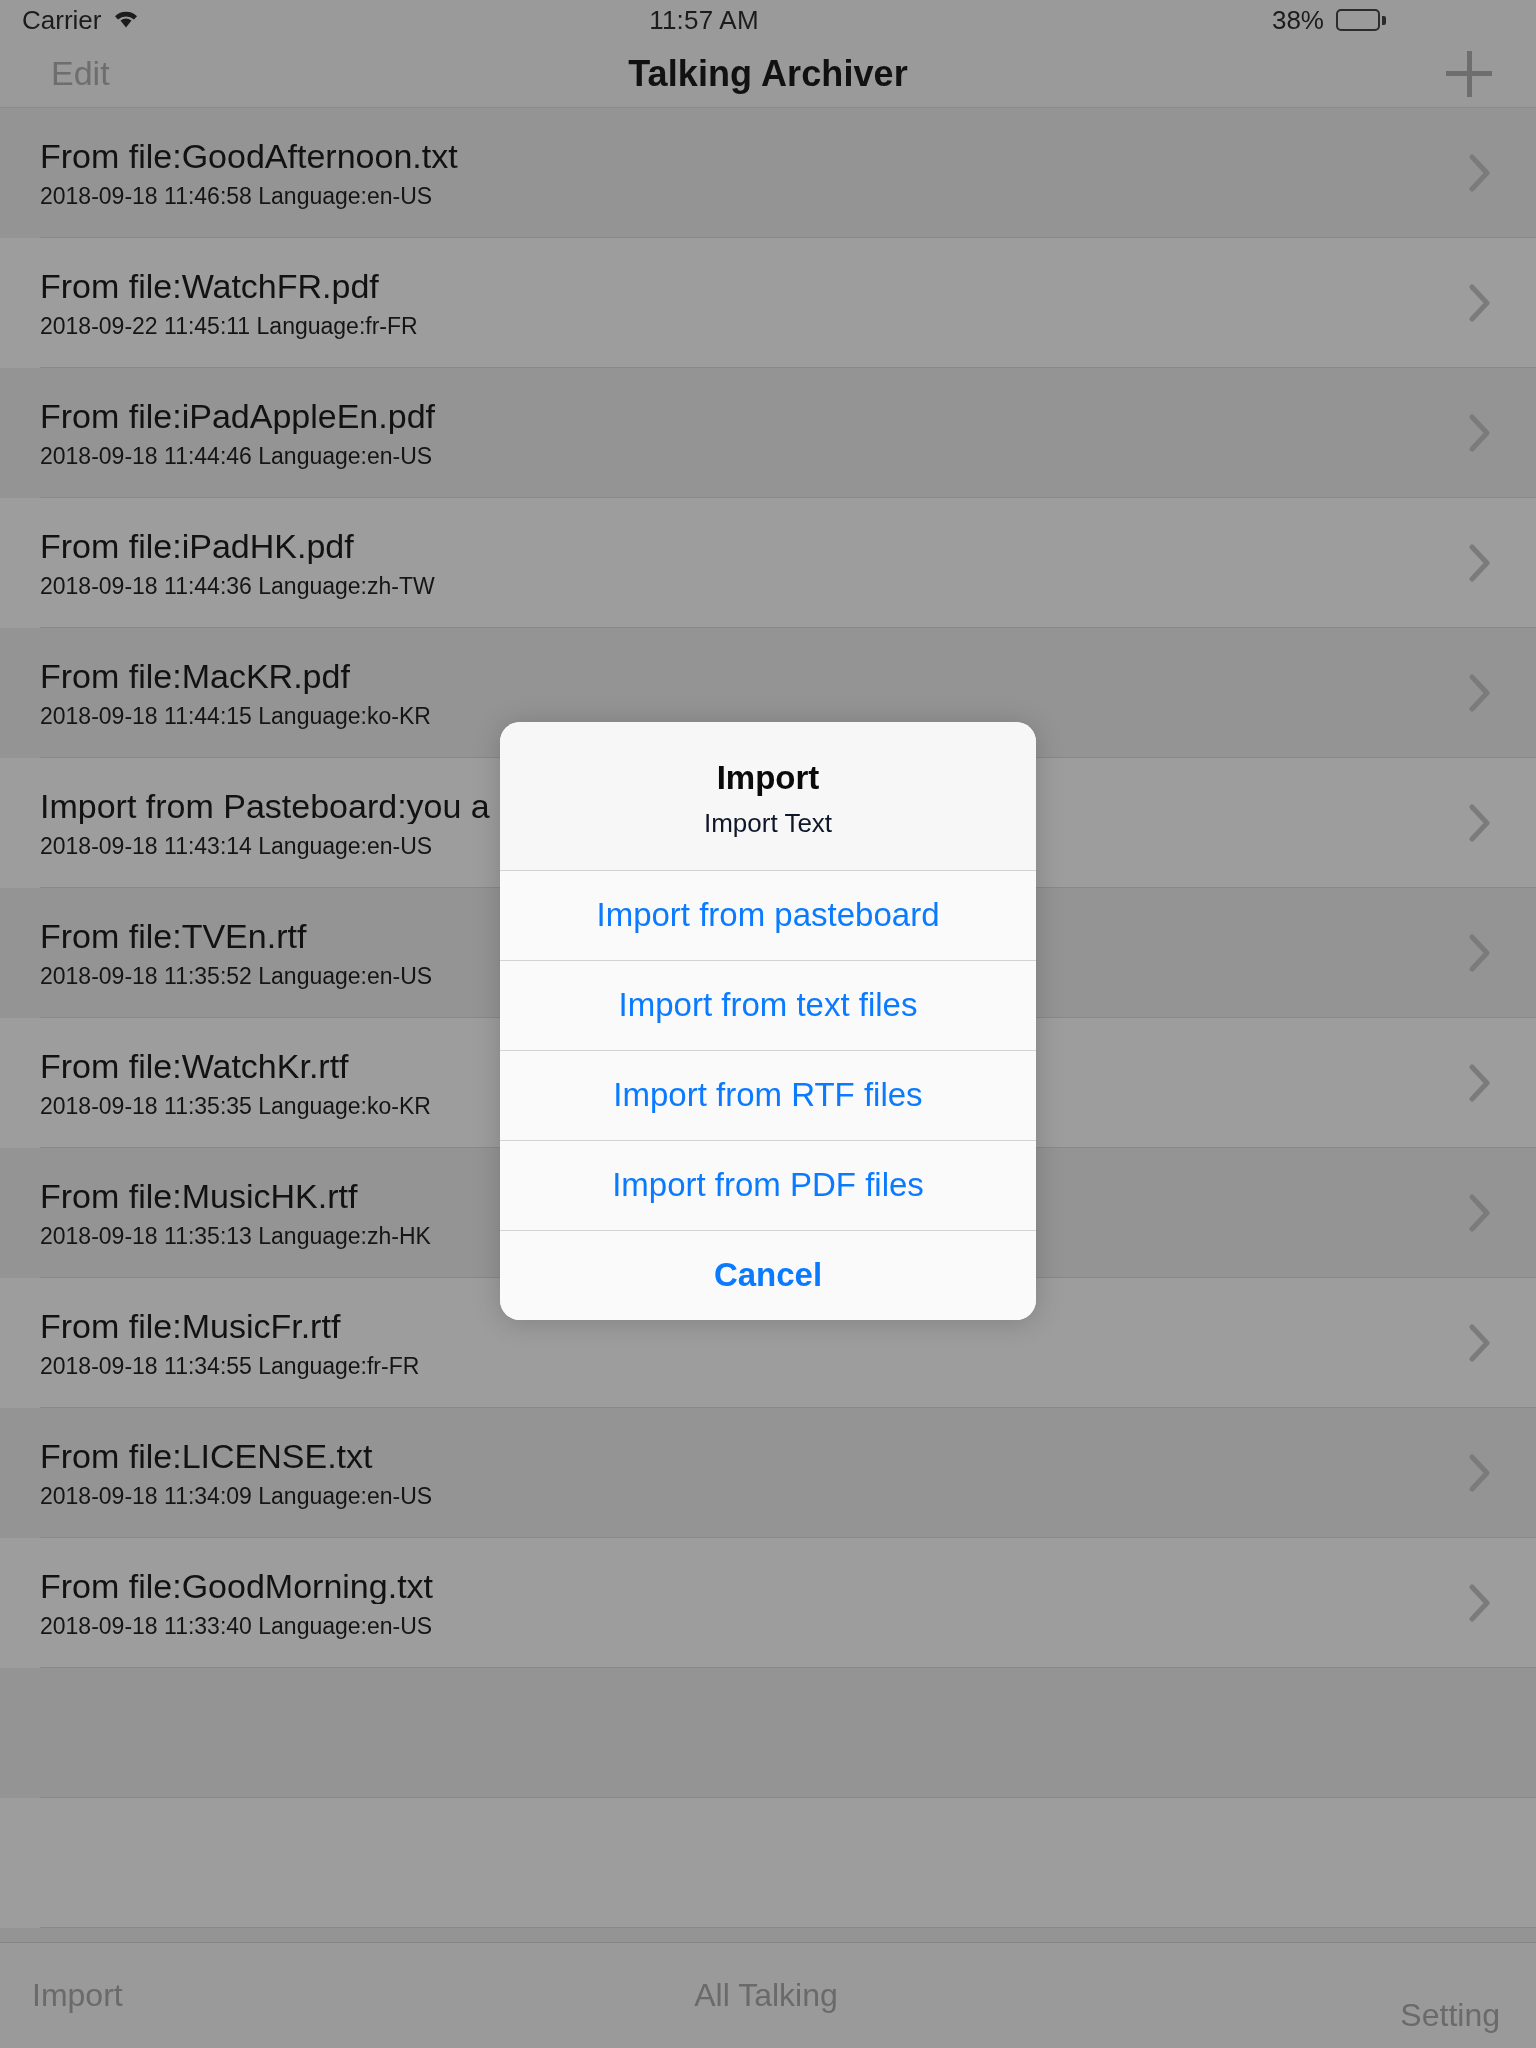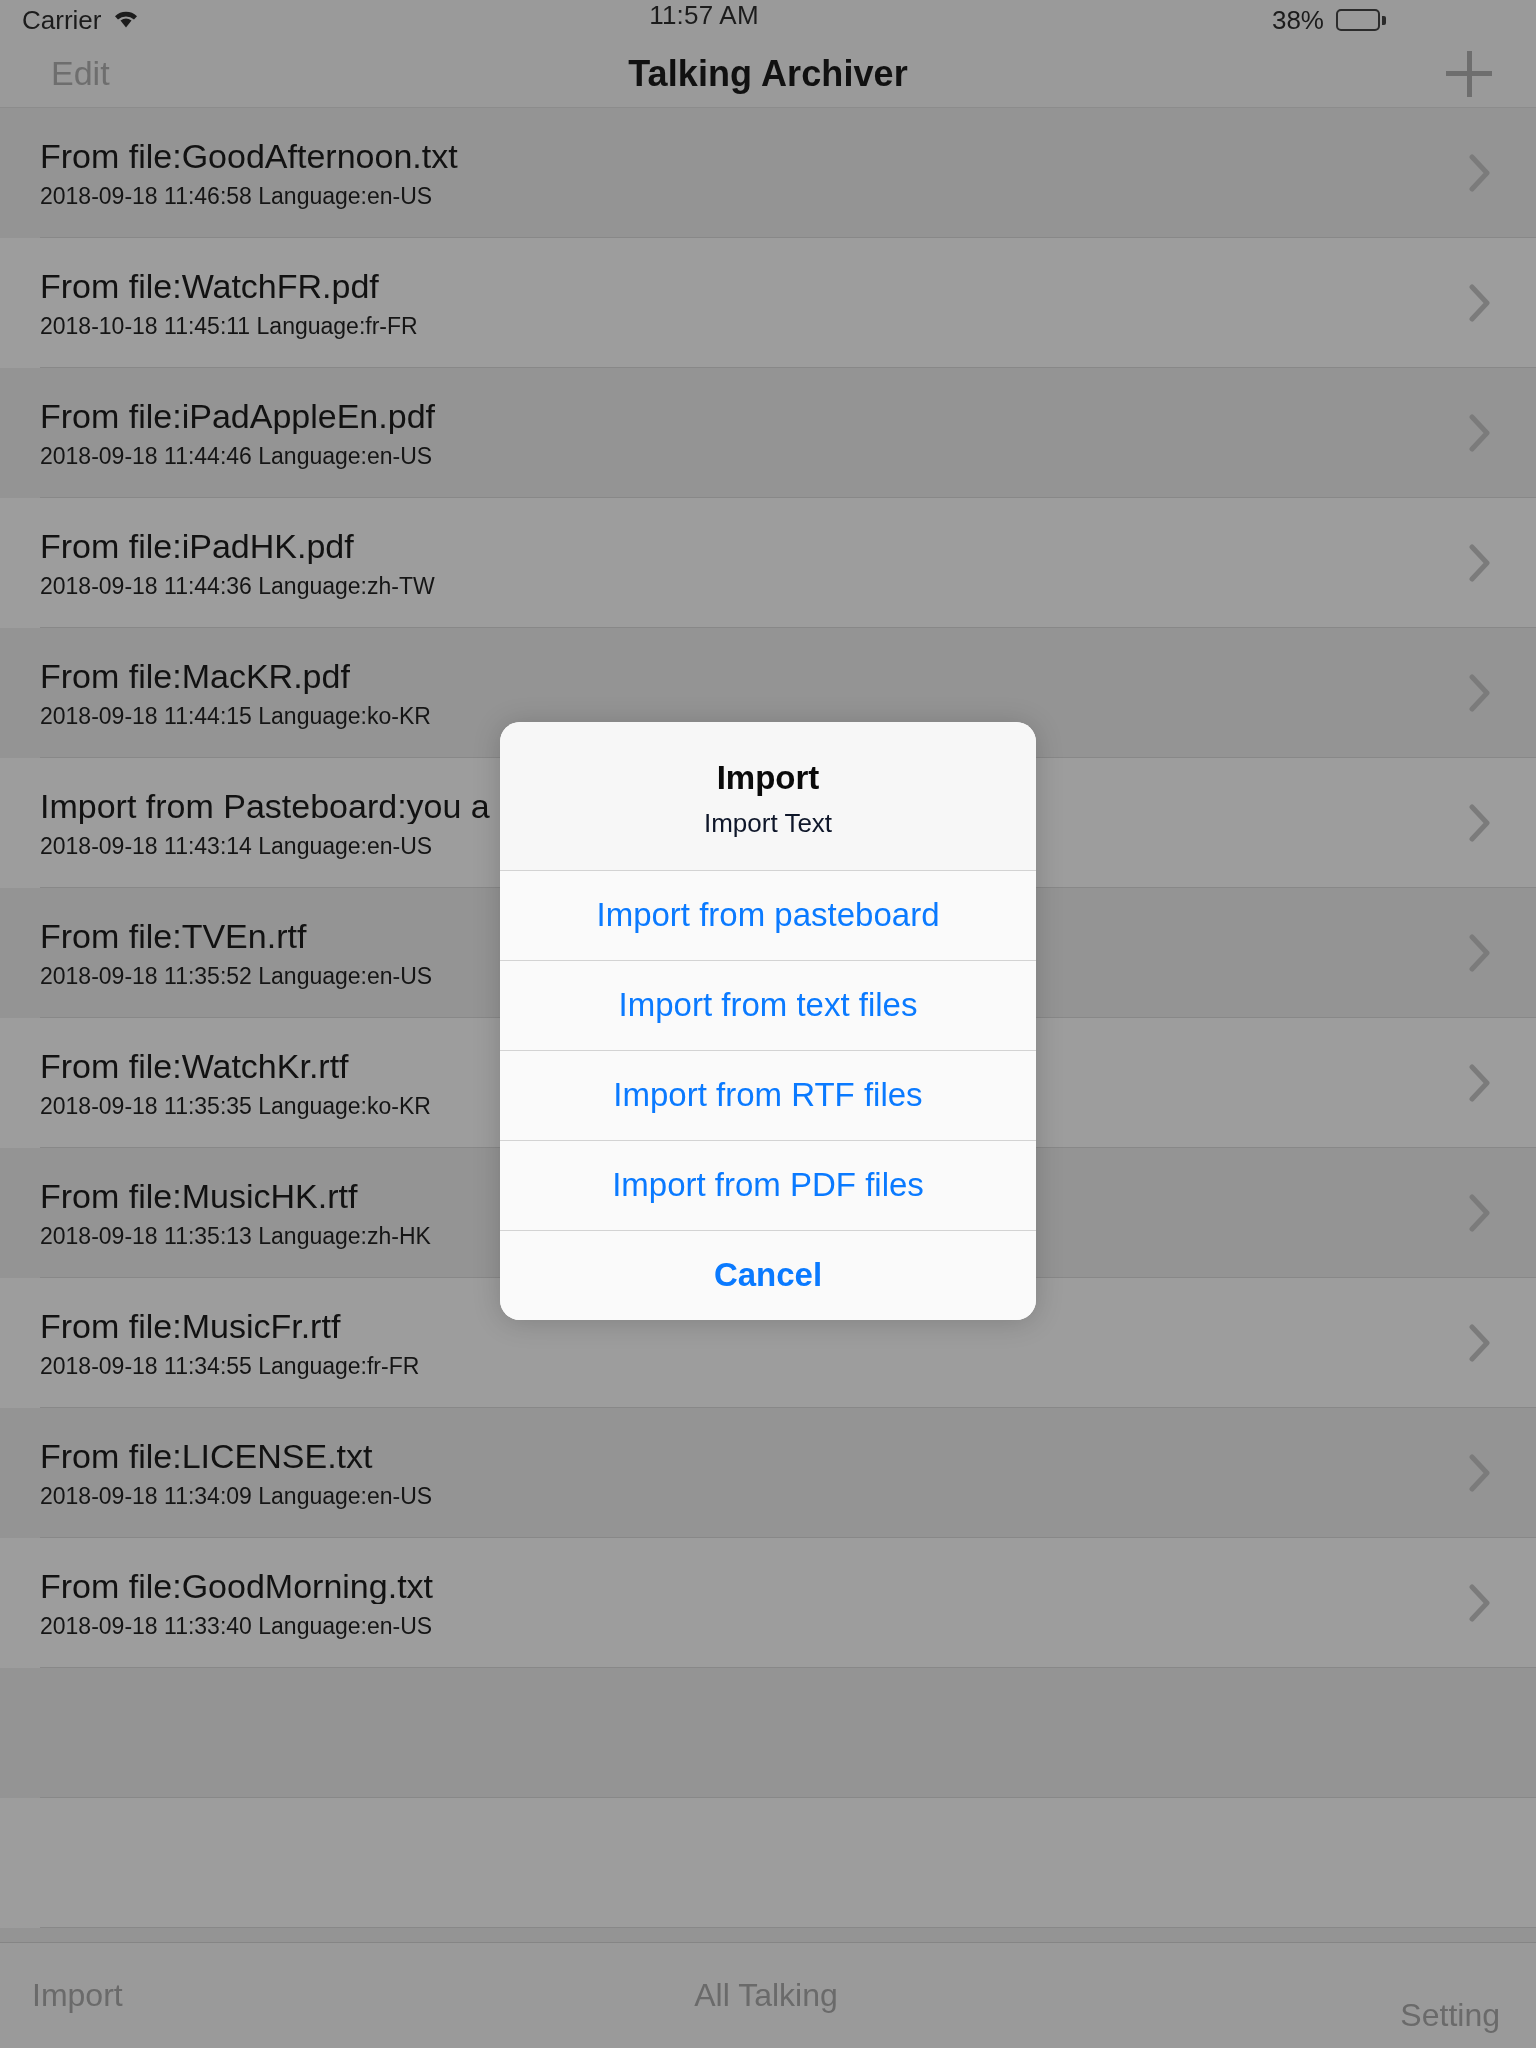--- a/index.html
+++ b/index.html
@@ -18,20 +18,21 @@
     -webkit-font-smoothing: antialiased;
   }
 
   
   .status-bar {
     position: absolute;
     top: 0; left: 0;
     width: 1408px;
     height: 40px;
     display: flex;
+    align-items: center;
     background: #9a9a9a;
     padding: 0 22px;
     font-size: 26px;
     color: #1c1c1c;
   }
   .status-left {
     display: flex;
     align-items: center;
     gap: 12px;
     flex: 0 0 auto;
@@ -305,21 +306,21 @@
       </div>
       <div class="chevron">
         <svg width="22" height="38" viewBox="0 0 22 38">
           <polyline points="3,3 18,19 3,35" fill="none" stroke="#7b7b7b" stroke-width="5" stroke-linecap="round" stroke-linejoin="round"></polyline>
         </svg>
       </div>
     </div>
     <div class="row shade-b">
       <div class="row-text">
         <div class="row-title">From file:WatchFR.pdf</div>
-        <div class="row-sub">2018-10-18 11:45:11 Language:fr-FR</div>
+        <div class="row-sub">2018-09-22 11:45:11 Language:fr-FR</div>
       </div>
       <div class="chevron">
         <svg width="22" height="38" viewBox="0 0 22 38">
           <polyline points="3,3 18,19 3,35" fill="none" stroke="#7b7b7b" stroke-width="5" stroke-linecap="round" stroke-linejoin="round"></polyline>
         </svg>
       </div>
     </div>
     <div class="row shade-a">
       <div class="row-text">
         <div class="row-title">From file:iPadAppleEn.pdf</div>

